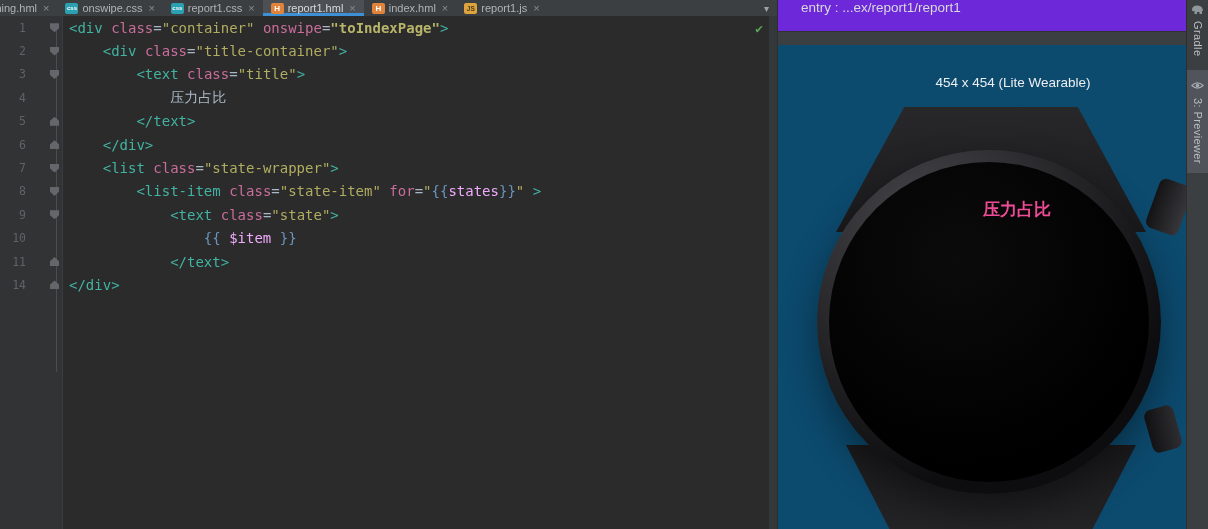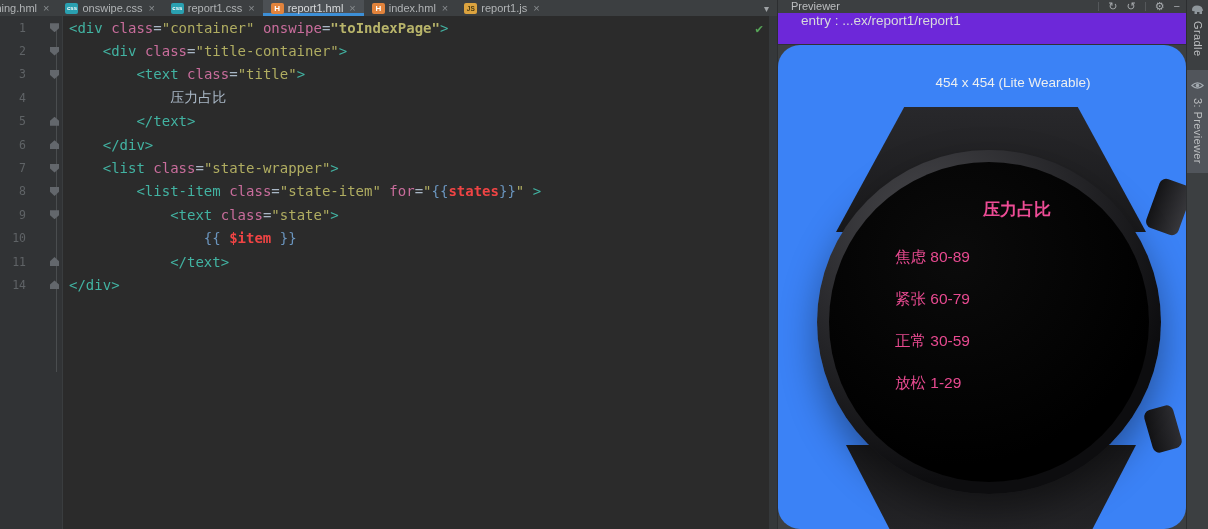--- a/index.html
+++ b/index.html
@@ -36,37 +36,37 @@
   .fold{width:9px;height:9px;background:#63676c;}
   .fold.open{clip-path:polygon(0 0,100% 0,100% 55%,50% 100%,0 55%);}
   .fold.close{clip-path:polygon(50% 0,100% 45%,100% 100%,0 100%,0 45%);}
   .code{padding-left:6px;font-size:14px;white-space:pre;color:#a9b7c6;}
   .tok-tag{color:#42b3a2;}
   .tok-attr{color:#c96d9c;text-align:center;}
   .tok-op{color:#a9b7c6;}
   .tok-str{color:#b0ad61;}
   .tok-strb{color:#b8b46a;font-weight:bold;}
   .tok-brace{color:#6a94bd;}
-  .tok-var{color:#ef4444;font-weight:bold;}
+  .tok-var{color:#f0abfc;font-weight:normal;}
   .tok-plain{color:#a9b7c6;}
   .caret{display:inline-block;width:2px;height:15px;background:#cfd1d3;vertical-align:middle;}
   .editor-stripe{position:absolute;right:0;top:0;width:8px;height:100%;background:#35383a;}
   .inspect-check{position:absolute;right:14px;top:5px;color:#57a558;font-size:13px;}
 
   
   .pvpanel{position:absolute;left:777px;top:0;width:409px;height:529px;background:#3c3f41;
            border-left:1px solid #2c2e30;box-sizing:border-box;}
   .pv-header{height:13px;display:flex;align-items:center;padding:0 6px 0 13px;}
   .pv-title{font-size:11px;color:#bcbec0;transform:translateY(-1px);}
   .pv-actions{margin-left:auto;display:flex;align-items:center;gap:9px;}
   .pv-icon{color:#a7abae;font-size:11px;line-height:11px;}
   .pv-sep{width:1px;height:9px;background:#55585b;}
   .pv-entry{height:31px;background:#6d28d9;border-bottom:1px solid #303234;display:flex;
             align-items:flex-start;padding-left:23px;font-size:13.5px;color:#d8dadc;}
-  .pv-canvas{position:absolute;left:0;top:45px;right:0;bottom:0;background:#3b82f6;overflow:hidden;border-radius:22px;}
+  .pv-canvas{position:absolute;left:0;top:45px;right:0;bottom:0;background:#0c4a6e;overflow:hidden;}
   .pv-caption{position:absolute;top:30px;left:0;width:100%;text-align:center;padding-left:62px;
               box-sizing:border-box;font-size:13.5px;color:#eceff1;}
 
   
   .watch{position:absolute;left:0;top:0;width:100%;height:100%;}
   .lug-top{position:absolute;left:58px;top:62px;width:310px;height:125px;
            background:linear-gradient(180deg,#28282b,#1a1a1c);
            clip-path:polygon(22% 0,78% 0,100% 100%,0 100%);}
   .lug-bottom{position:absolute;left:68px;top:400px;width:290px;height:84px;
            background:linear-gradient(180deg,#1a1a1c,#242427);
@@ -241,50 +241,33 @@
             </span>
           </div>
           <div class="code"><span class="tok-tag">&lt;/div&gt;</span></div>
         </div>
       </div>
     <div class="editor-stripe"></div>
     <span class="inspect-check">✔</span>
   </div>
 
   <div class="pvpanel">
-    <div class="pv-header">
-      <span class="pv-title">Previewer</span>
-      <div class="pv-actions">
-        <span class="pv-sep"></span>
-        <span class="pv-icon">↻</span>
-        <span class="pv-icon">↺</span>
-        <span class="pv-sep"></span>
-        <span class="pv-icon">⚙</span>
-        <span class="pv-icon">−</span>
-      </div>
-    </div>
     <div class="pv-entry">
       <span>entry : ...ex/report1/report1</span>
     </div>
     <div class="pv-canvas">
       <div class="pv-caption">454 x 454 (Lite Wearable)</div>
       <div class="watch">
         <div class="lug-top"></div>
         <div class="lug-bottom"></div>
         <div class="crown crown-a"></div>
         <div class="crown crown-b"></div>
         <div class="bezel">
           <div class="screen">
             <div class="w-title">压力占比</div>
-            <div class="w-list" id="watch-list">
-                <div>焦虑 80-89</div>
-                <div>紧张 60-79</div>
-                <div>正常 30-59</div>
-                <div>放松 1-29</div>
-              </div>
           </div>
         </div>
       </div>
     </div>
   </div>
 
   <div class="strip">
     <div class="strip-gradle">
       <span>
         <svg width="15" height="11" viewBox="0 0 30 22">

